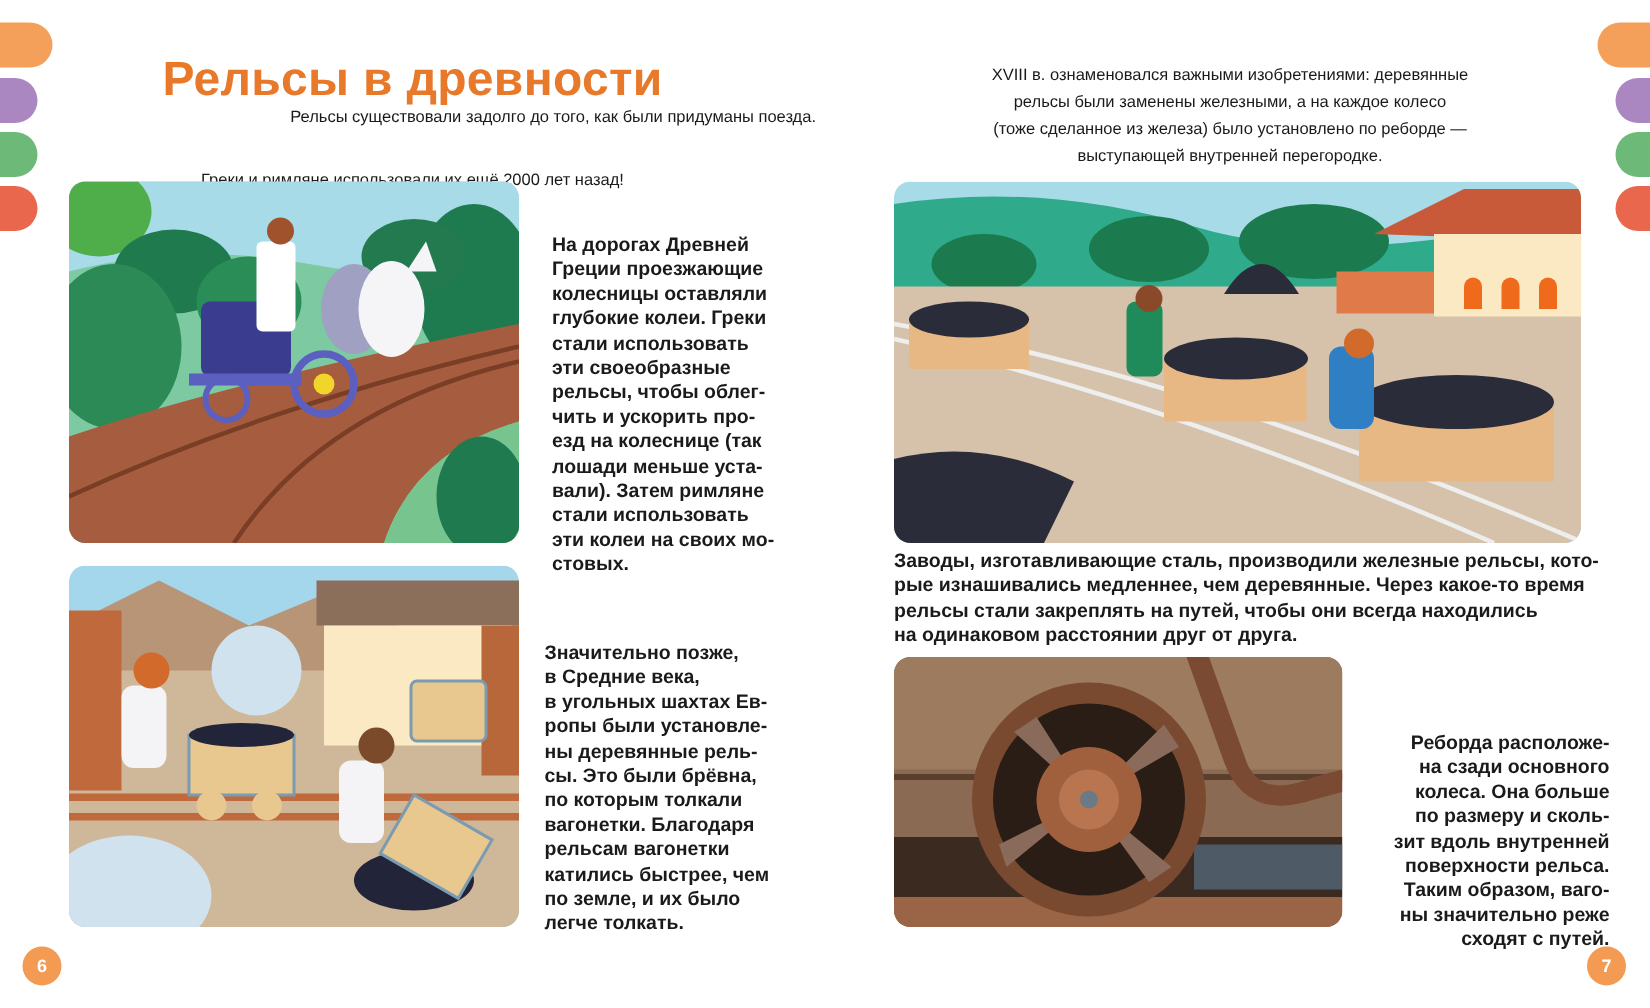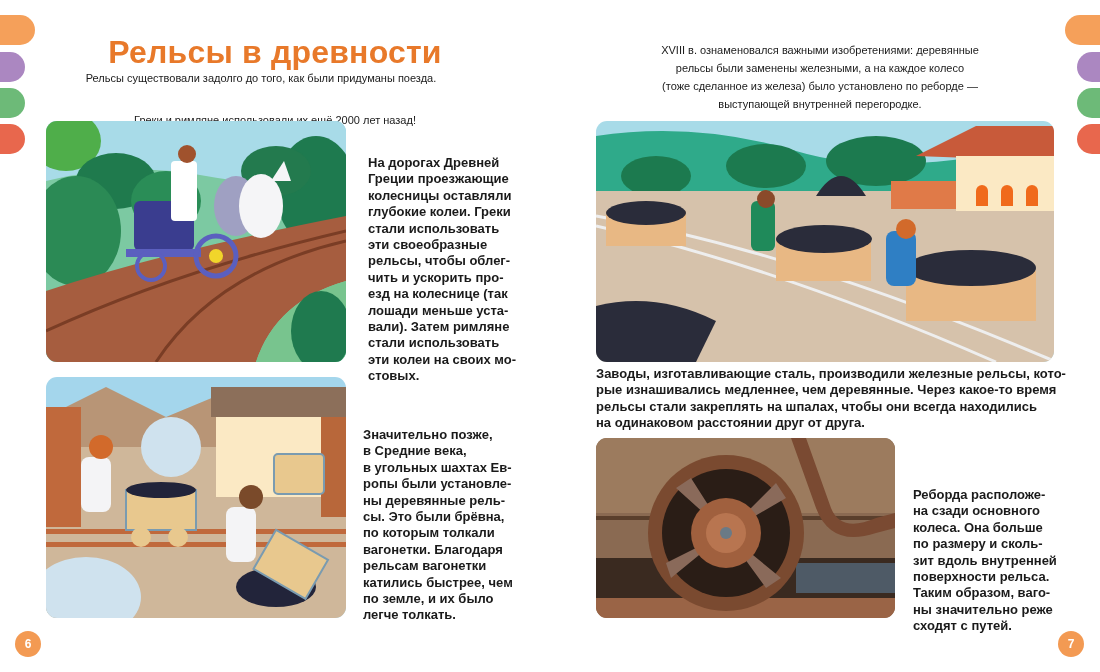--- a/index.html
+++ b/index.html
@@ -19,21 +19,21 @@
 <div class="tab" style="left:-15px;top:52px;width:40px;background:#ab87c1;"></div>
 <div class="tab" style="left:-15px;top:88px;width:40px;background:#6dba78;"></div>
 <div class="tab" style="left:-15px;top:124px;width:40px;background:#e8674d;"></div>
 
 <div class="tab" style="left:1065px;top:15px;width:50px;background:#f5a05a;"></div>
 <div class="tab" style="left:1077px;top:52px;width:40px;background:#ab87c1;"></div>
 <div class="tab" style="left:1077px;top:88px;width:40px;background:#6dba78;"></div>
 <div class="tab" style="left:1077px;top:124px;width:40px;background:#e8674d;"></div>
 
 <div class="title">Рельсы в древности</div>
-<div class="lead" style="left:6px;width:510px;top:69px;">Рельсы существовали задолго до того, как были придуманы поезда.</div>
+<div class="lead" style="left:34px;width:510px;top:69px;text-align:right;">Рельсы существовали задолго до того, как были придуманы поезда.</div>
 <div class="lead" style="left:20px;width:510px;top:87px;margin-top:24px;">Греки и римляне использовали их ещё 2000 лет назад!</div>
 
 <div class="pic" style="left:46px;top:121px;width:300px;height:241px;background:#8fcfe3;">
   <svg width="300" height="241" viewBox="0 0 300 241">
     <rect width="300" height="241" fill="#a8dbe8"></rect>
     <path d="M0 60 Q80 40 160 55 T300 50 V241 H0Z" fill="#7cc9a2"></path>
     <ellipse cx="20" cy="20" rx="35" ry="30" fill="#4fae4a"></ellipse>
     <ellipse cx="70" cy="60" rx="40" ry="28" fill="#1f7a4d"></ellipse>
     <ellipse cx="30" cy="110" rx="45" ry="55" fill="#2b8a55"></ellipse>
     <ellipse cx="270" cy="70" rx="40" ry="55" fill="#1e7a4f"></ellipse>
@@ -142,41 +142,41 @@
     <circle cx="170" cy="78" r="9" fill="#8a4a2a"></circle>
     <rect x="310" y="150" width="130" height="50" fill="#e8b884"></rect>
     <ellipse cx="375" cy="147" rx="65" ry="18" fill="#2a2c3a"></ellipse>
     <rect x="290" y="110" width="30" height="55" rx="8" fill="#2f7fc4"></rect>
     <circle cx="310" cy="108" r="10" fill="#d26a2b"></circle>
     <path d="M0 185 Q60 170 120 200 L100 241 H0Z" fill="#2a2c3a"></path>
   </svg>
 </div>
 <div class="body-text" style="left:596px;top:366px;width:470px;">Заводы, изготавливающие сталь, производили железные рельсы, кото-
 рые изнашивались медленнее, чем деревянные. Через какое-то время
-рельсы стали закреплять на шпалах, чтобы они всегда находились
+рельсы стали закреплять на путей, чтобы они всегда находились
 на одинаковом расстоянии друг от друга.</div>
 
 <div class="pic" style="left:596px;top:438px;width:299px;height:180px;">
   <svg width="299" height="180" viewBox="0 0 299 180">
     <rect width="299" height="180" fill="#8a6a52"></rect>
     <rect x="0" y="0" width="299" height="75" fill="#9c7b5e"></rect>
     <rect x="0" y="78" width="299" height="4" fill="#5a3f2c"></rect>
     <rect x="0" y="120" width="299" height="40" fill="#3a2a20"></rect>
     <rect x="200" y="125" width="99" height="30" fill="#4e5a66"></rect>
     <rect x="0" y="160" width="299" height="20" fill="#9a6446"></rect>
     <circle cx="130" cy="95" r="78" fill="#7a4a30"></circle>
     <circle cx="130" cy="95" r="64" fill="#2a1d16"></circle>
     <path d="M130 95 L80 50 L95 40Z M130 95 L180 45 L190 60Z M130 95 L185 140 L170 150Z M130 95 L75 140 L70 125Z" fill="#8a6a5a"></path>
     <circle cx="130" cy="95" r="35" fill="#a0603e"></circle>
     <circle cx="130" cy="95" r="20" fill="#b87550"></circle>
     <circle cx="130" cy="95" r="6" fill="#6a7a86"></circle>
     <path d="M210 0 L235 70 Q245 95 280 80 L299 75 V90 L280 95 Q235 110 220 70 L195 0Z" fill="#7a4a32"></path>
   </svg>
 </div>
-<div class="body-text" style="left:913px;top:487px;width:160px;">Реборда расположе-
+<div class="body-text" style="left:913px;top:487px;width:160px;text-align:right;">Реборда расположе-
 на сзади основного
 колеса. Она больше
 по размеру и сколь-
 зит вдоль внутренней
 поверхности рельса.
 Таким образом, ваго-
 ны значительно реже
 сходят с путей.</div>
 
 <div class="pagenum" style="left:1058px;top:631px;">7</div>

